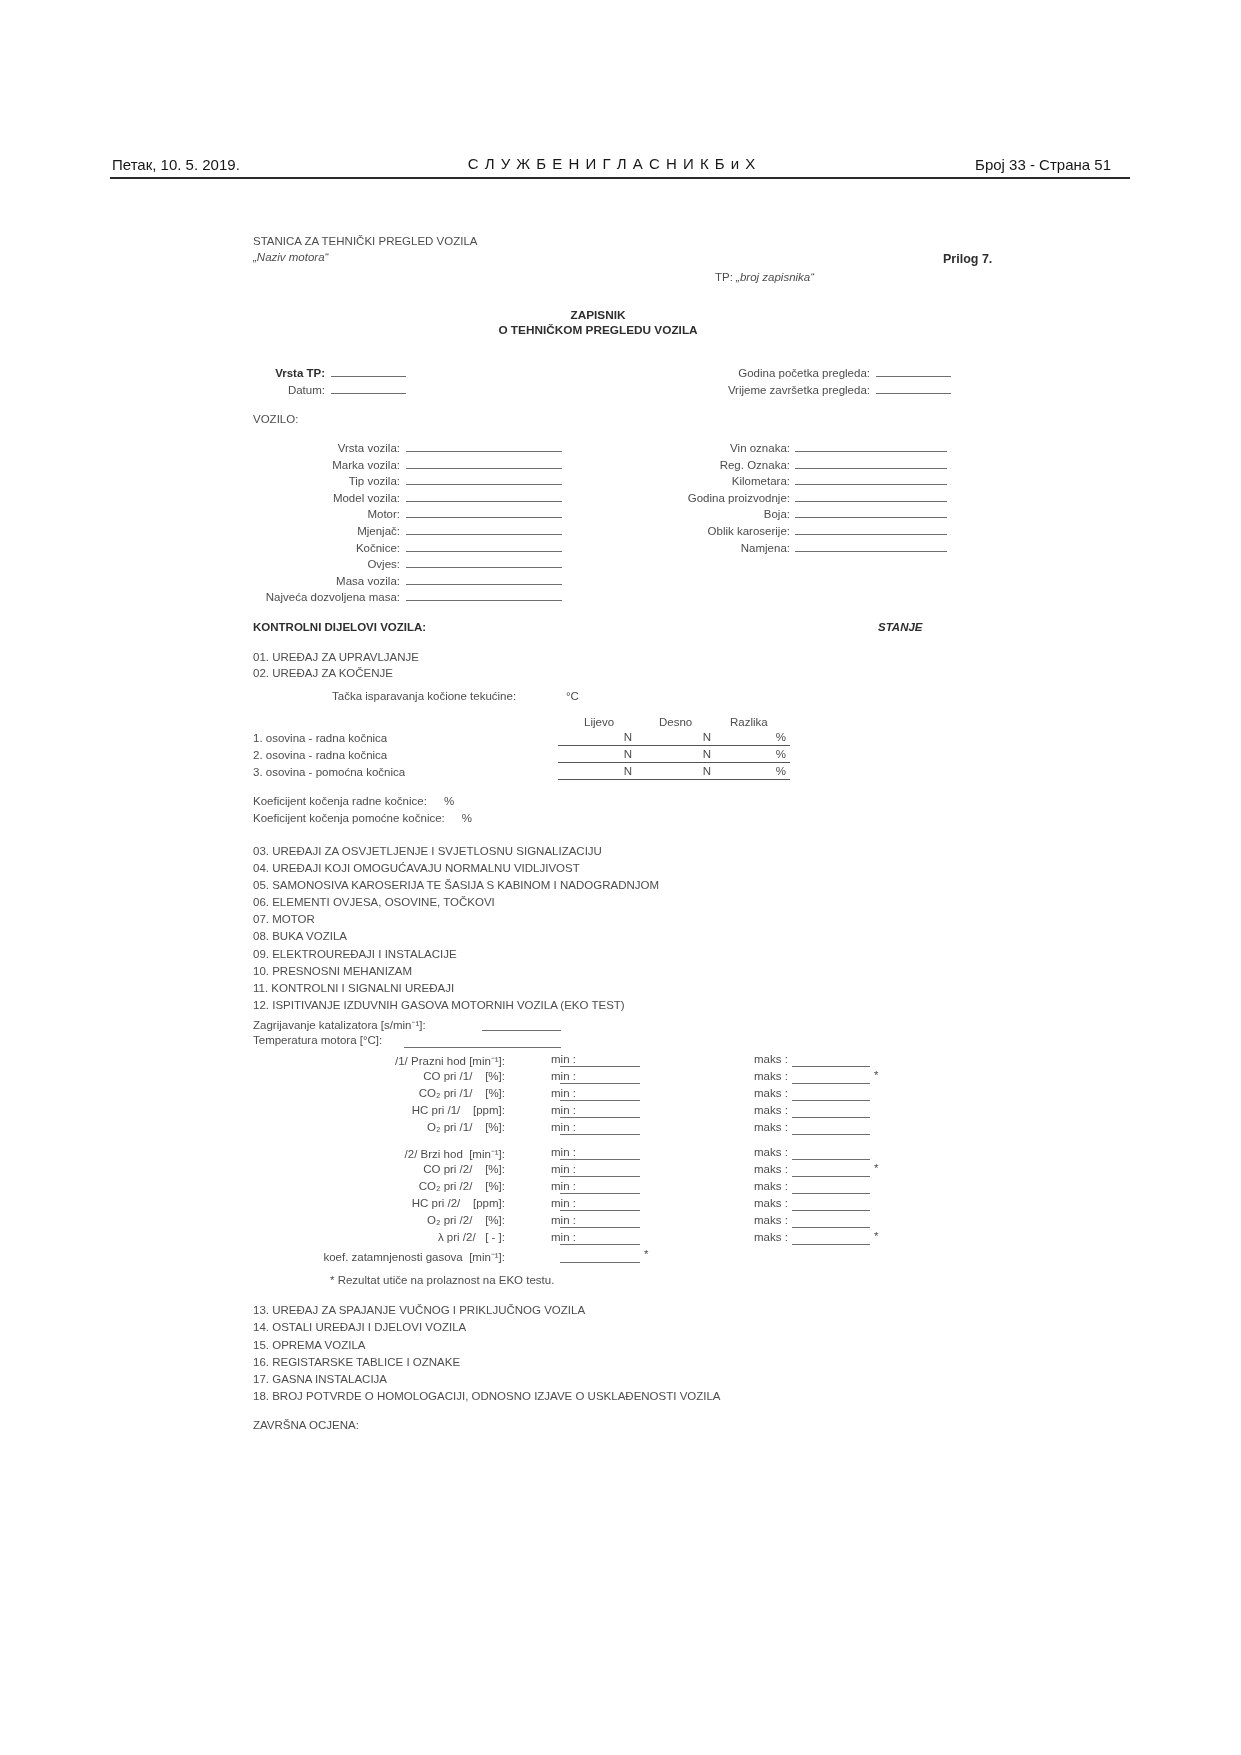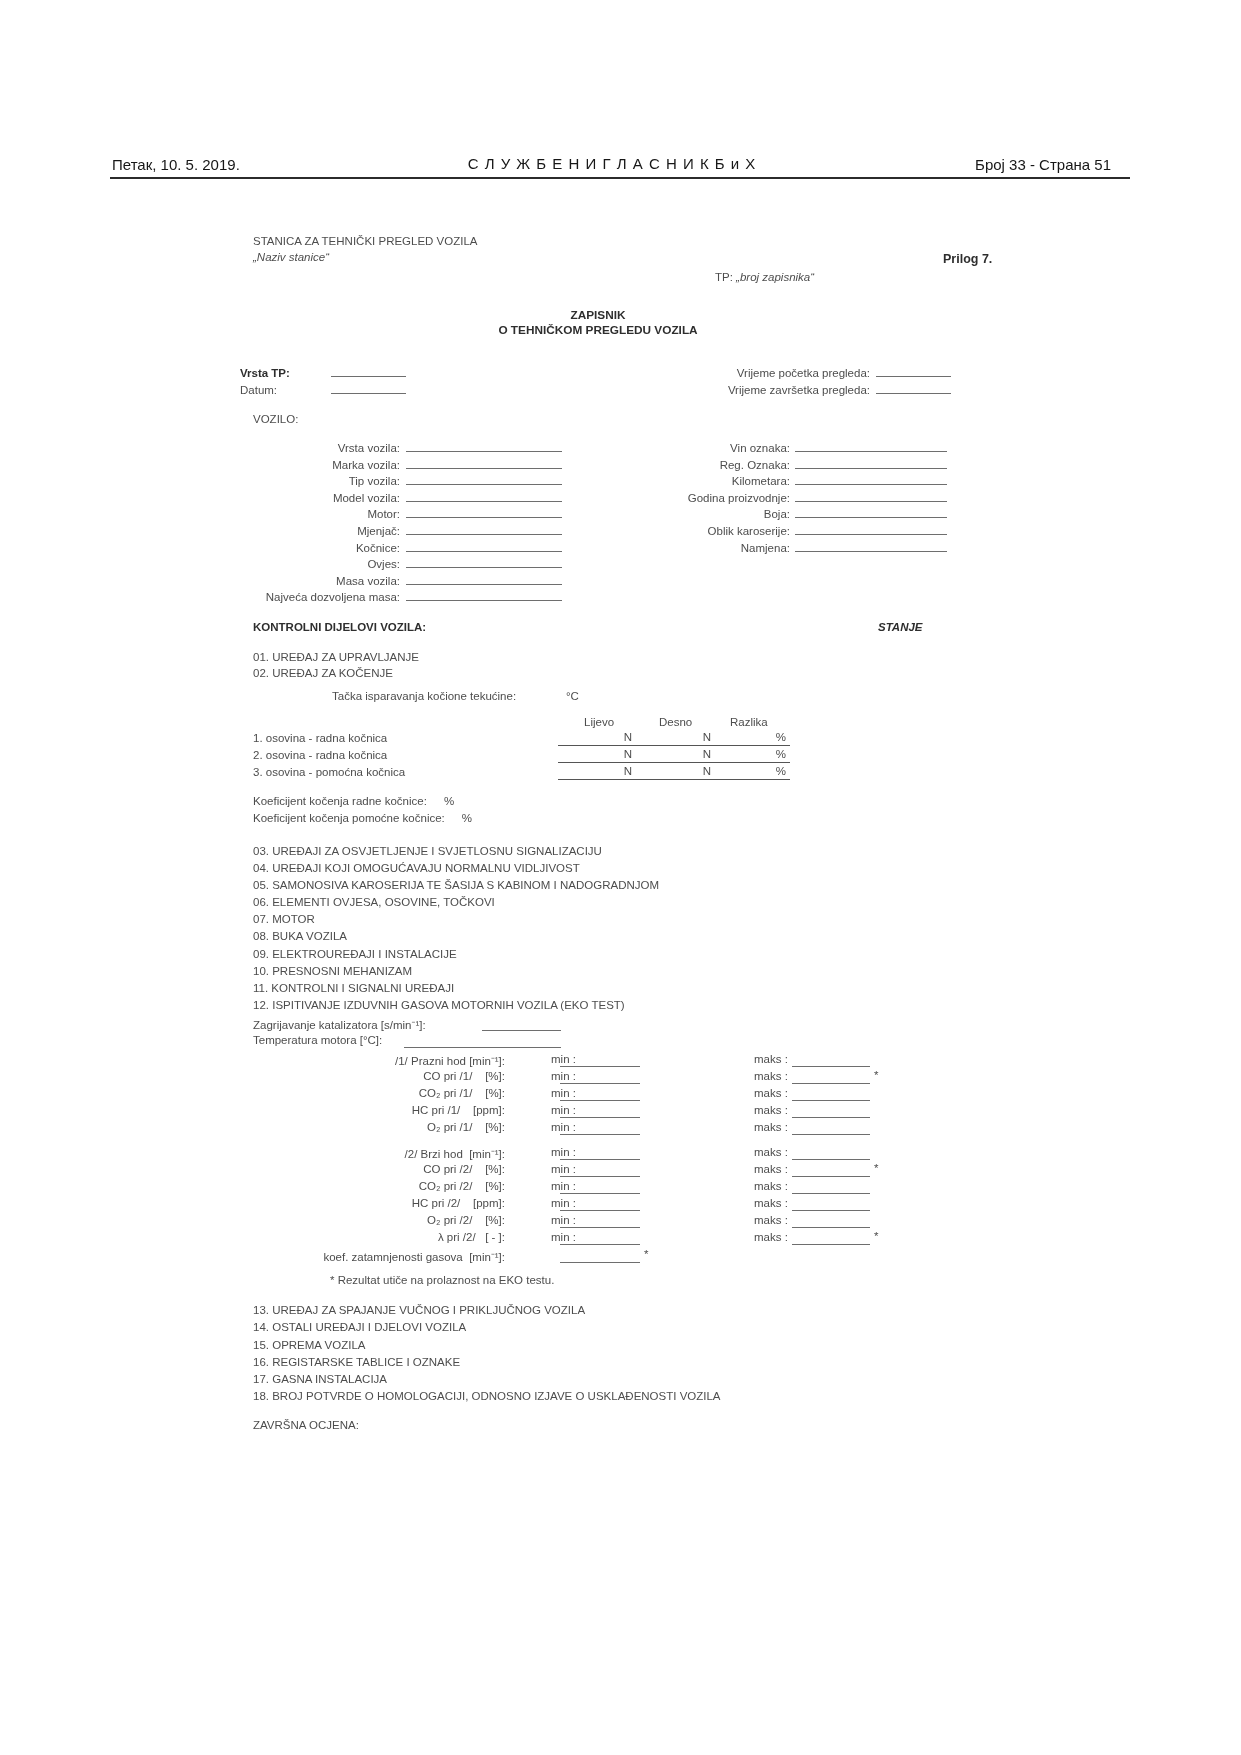--- a/index.html
+++ b/index.html
@@ -15,21 +15,21 @@
   .hdr-title{left:0;width:1224px;top:155px;text-align:center;letter-spacing:1px;}
   .hdr-issue{left:0;width:1111px;top:156px;text-align:right;}
   .hdr-rule{left:110px;top:177px;width:1020px;border-top:2px solid #2b2b2b;height:0;}
   
   .bl{display:inline-block;border-bottom:1px solid #6e6e6e;height:12px;vertical-align:baseline;}
   .line{border-bottom:1px solid #6e6e6e;height:13px;}
   
   .doc-title{left:0;width:1196px;text-align:center;font-weight:bold;color:#2e2e2e;font-size:11.8px;}
   
   .meta-left{left:240px;}
-  .meta-left .mlbl{display:inline-block;width:85px;text-align:left;}
+  .meta-left .mlbl{display:inline-block;width:85px;text-align:right;}
   .meta-right{left:600px;}
   .meta-right .mlbl{display:inline-block;width:270px;text-align:right;}
   .meta-left .bl,.meta-right .bl{width:75px;margin-left:6px;}
   
   .veh{line-height:16.6px;}
   .veh-row{height:16.6px;}
   .veh .vlbl{display:inline-block;text-align:right;}
   .veh-l{left:230px;top:439px;}
   .veh-l .vlbl{width:170px;}
   .veh-l .bl{width:156px;margin-left:6px;}
@@ -69,35 +69,35 @@
 <body>
 
 <div class="page">
 
   <div class="abs hdr hdr-date">Петак, 10. 5. 2019.</div>
   <div class="abs hdr hdr-title">С Л У Ж Б Е Н И   Г Л А С Н И К   Б и Х</div>
   <div class="abs hdr hdr-issue">Број 33 - Страна 51</div>
   <div class="abs hdr-rule"></div>
 
   <div class="abs" style="left:253px;top:235px;">STANICA ZA TEHNIČKI PREGLED VOZILA</div>
-  <div class="abs ital" style="left:253px;top:251px;">„Naziv stanice“</div>
+  <div class="abs ital" style="left:253px;top:251px;">„Naziv motora“</div>
   <div class="abs bold" style="left:943px;top:252px;font-size:12.5px;">Prilog 7.</div>
   <div class="abs" style="left:715px;top:271px;"><span class="lbl">TP: </span><span class="ital">„broj zapisnika“</span></div>
 
   <div class="abs doc-title" style="top:308px;">ZAPISNIK</div>
   <div class="abs doc-title" style="top:323px;">O TEHNIČKOM PREGLEDU VOZILA</div>
 
   <div class="abs meta-left" style="top:364px;">
     <span class="mlbl bold">Vrsta TP:</span><span class="bl"></span>
   </div>
   <div class="abs meta-left" style="top:381px;">
     <span class="mlbl">Datum:</span><span class="bl"></span>
   </div>
   <div class="abs meta-right" style="top:364px;">
-    <span class="mlbl">Vrijeme početka pregleda:</span><span class="bl"></span>
+    <span class="mlbl">Godina početka pregleda:</span><span class="bl"></span>
   </div>
   <div class="abs meta-right" style="top:381px;">
     <span class="mlbl">Vrijeme završetka pregleda:</span><span class="bl"></span>
   </div>
 
   <div class="abs" style="left:253px;top:413px;">VOZILO:</div>
 
   <div class="abs veh veh-l">
 
       <div class="veh-row"><span class="vlbl">Vrsta vozila:</span><span class="bl"></span></div>

